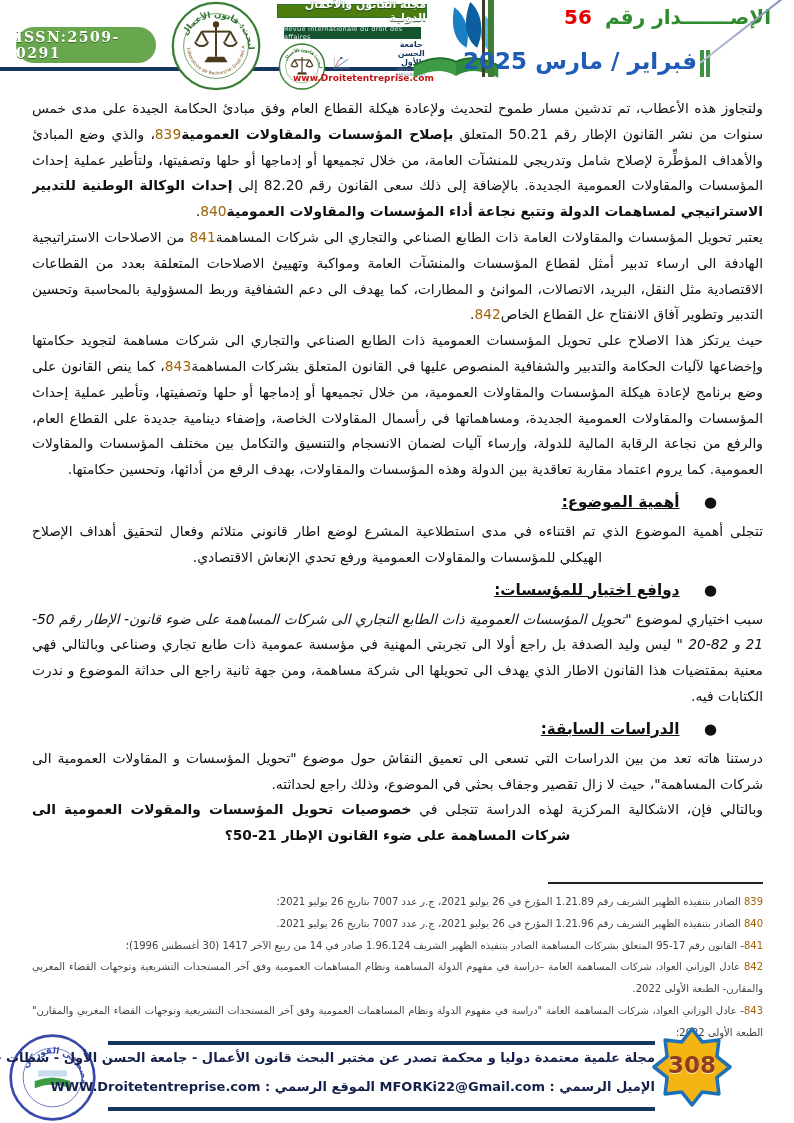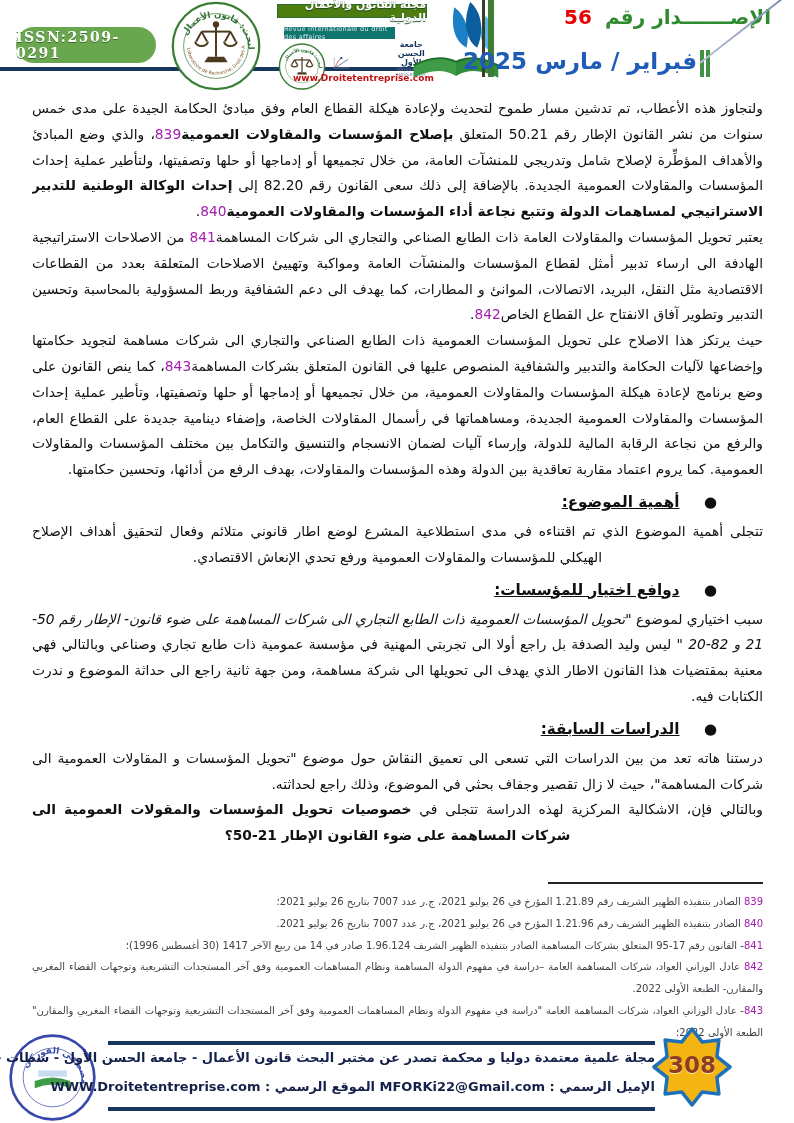--- a/index.html
+++ b/index.html
@@ -21,22 +21,22 @@
   .seal{ position:absolute; }
   .seal-big{ left:170px; top:1px; width:92px; height:90px; }
   .seal-small{ left:278px; top:43px; width:48px; height:47px; }
   .banner{
     position:absolute; left:277px; top:4px; width:150px; height:14px;
     background:#4d7c0f; border:1px solid #2c6b32; color:#fff; font-weight:bold;
     font-size:11px; display:flex; align-items:center; justify-content:center; direction:rtl;
     text-shadow:0 1px 1px #1d4a21;
   }
   .banner-sub{
-    position:absolute; left:284px; top:27px; width:111px; height:12px;
-    background:#0f766e; color:#dfe7f2; font-size:6.5px;
+    position:absolute; left:284px; top:27px; width:137px; height:12px;
+    background:#14532d; color:#dfe7f2; font-size:6.5px;
     display:flex; align-items:center; justify-content:center; letter-spacing:.3px;
   }
   .uni-logo{ position:absolute; left:332px; top:47px; width:96px; height:30px; display:flex; align-items:flex-end;gap:44px; }
   .uni-logo svg{ width:34px; height:28px; }
   .uni-text{ direction:rtl; text-align:center; width:62px; }
   .uni-name{ font-size:8px; color:#17365d; font-weight:bold; display:block; }
   .uni-sub{ font-size:4.5px; color:#6b7a99; display:block; letter-spacing:.2px; }
   .www-red{
     position:absolute; left:293px; top:73px; width:136px; text-align:center;
     color:#c01010; font-size:9px; font-weight:bold;
@@ -64,21 +64,21 @@
   }
   
   main{
     position:absolute; left:32px; top:96px; width:731px; height:788px;
     direction:rtl; text-align:justify; font-size:13.8px; line-height:25.8px;
     color:#101010; overflow:hidden;
   }
   main p{ margin:0; }
   .b{ font-weight:bold; }
   .i{ font-style:italic; }
-  .ref{ color:#a21caf; }
+  .ref{ color:#a16207; }
   .center-last{ text-align-last:center; }
   .bullet-h{ padding-right:46px; margin:4px 0 2px; line-height:30px; }
   .dot{ font-size:15px; margin-left:20px; }
   .h-txt{ font-weight:bold; text-decoration:underline; font-size:15.2px; }
   
   .footnotes{
     position:absolute; left:32px; top:882px; width:731px;
     direction:rtl; text-align:justify; font-size:10px; line-height:21.8px; color:#3d4146;
   }
   .fn-sep{ width:215px; height:2px; background:#222; margin-bottom:7px; }

